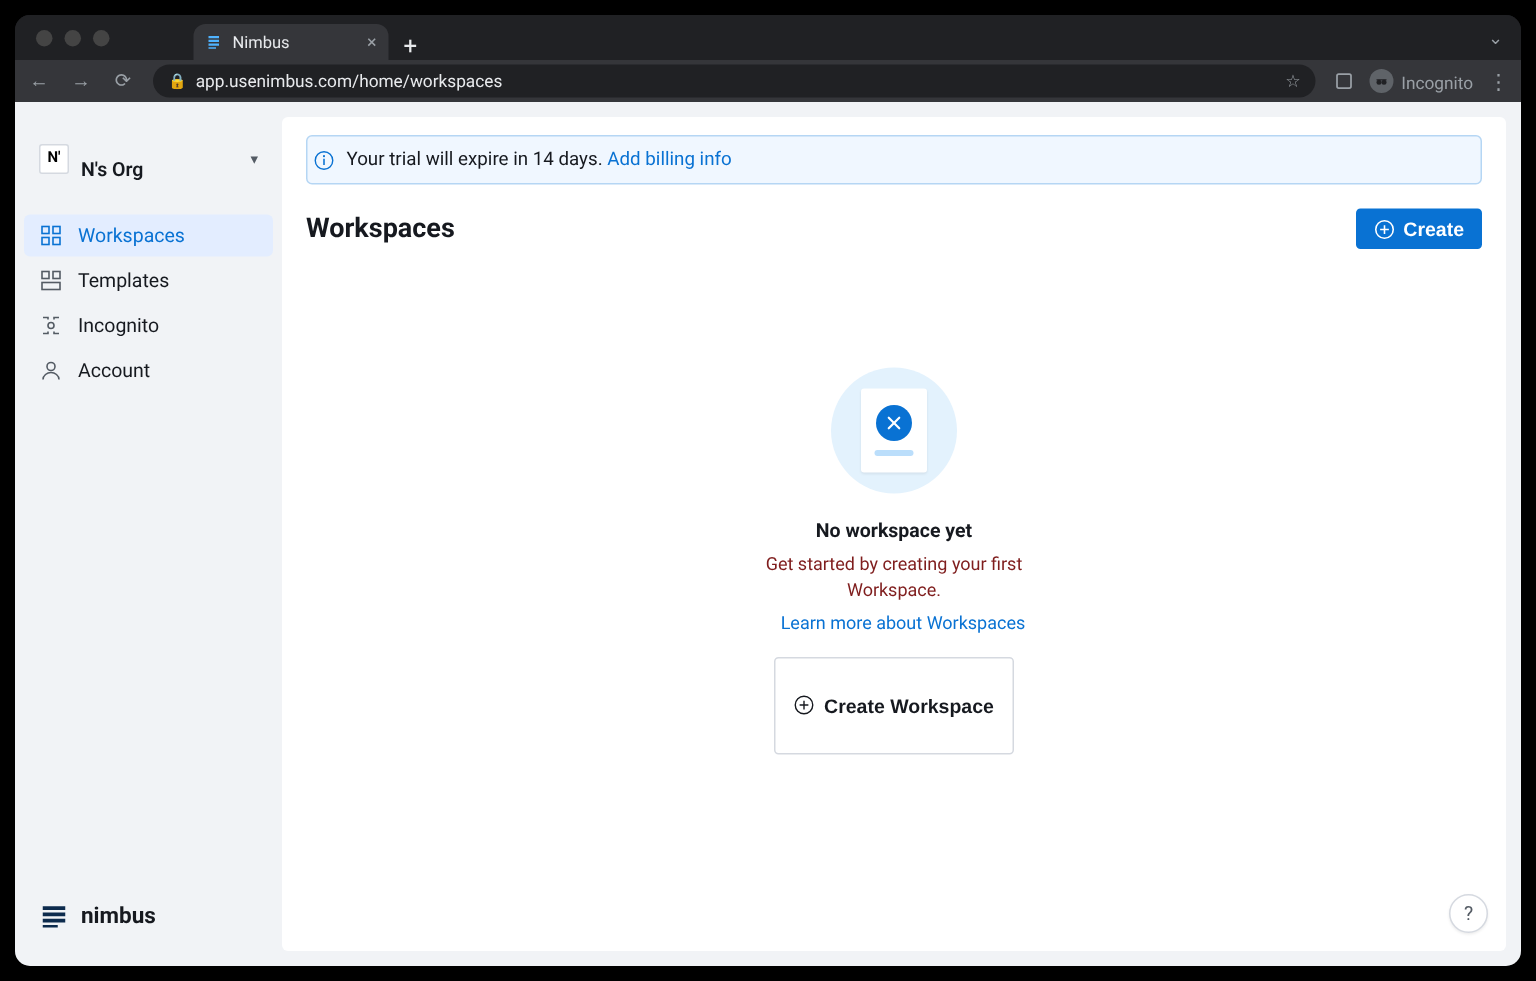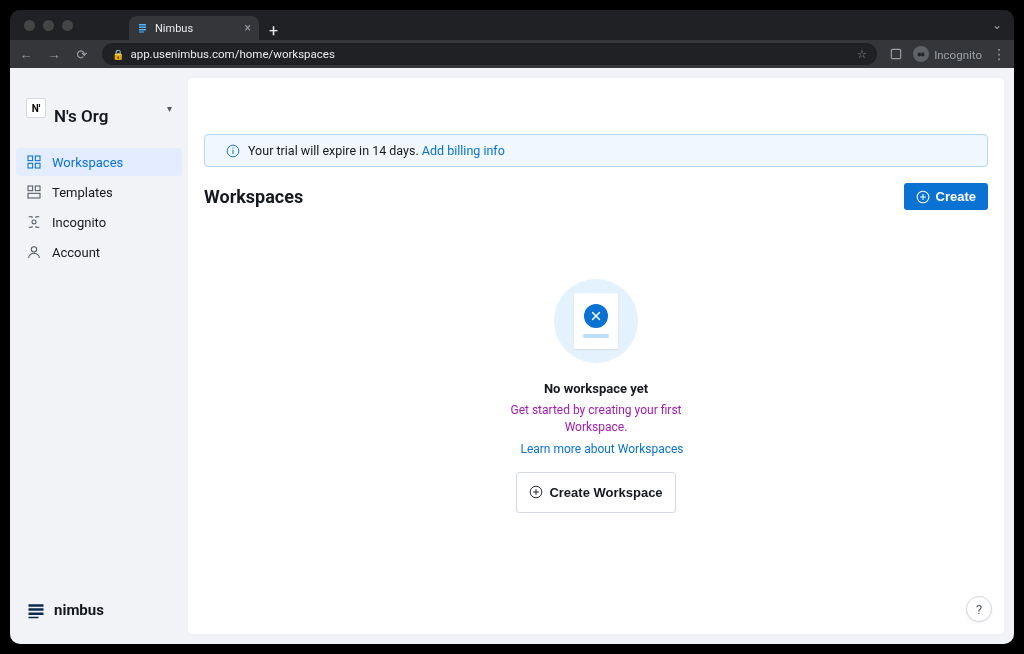--- a/index.html
+++ b/index.html
@@ -100,21 +100,21 @@
   }
   .org-initial {
     width: 20px; height: 20px;
     background: #fff;
     border: 1px solid #d5d9e0;
     font-size: 10px;
     font-weight: 700;
     display:flex; align-items:center; justify-content:center;
     border-radius: 2px;
   }
-  .org-name { font-size: 17px; font-weight: 600; color: #16191f; margin-top: 16px; }
+  .org-name { font-size: 13px; font-weight: 600; color: #16191f; margin-top: 16px; }
   .org-switcher .caret { margin-left: auto; color: #545b64; font-size: 10px; }
 
   .nav { padding: 4px 6px; }
   .nav-item {
     display: flex;
     align-items: center;
     gap: 10px;
     padding: 6px 10px;
     border-radius: 4px;
     font-size: 13px;
@@ -142,27 +142,26 @@
     padding: 12px 16px;
     display: flex;
     flex-direction: column;
     position: relative;
     overflow: hidden;
   }
   .banner {
     background: #f0f7ff;
     border: 1px solid #b5d6f4;
     border-radius: 4px;
-    padding: 8px 21px;
+    padding: 8px 4px;
     display: flex;
     align-items: flex-end;
     gap: 8px;
     font-size: 12.5px;
     color: #16191f;
-    margin-top: 44px;
   }
   .banner .info-icon { color:#0972d3; display:flex; }
   .banner a { color: #0972d3; text-decoration: none; }
 
   .page-header {
     display: flex;
     align-items: center;
     justify-content: space-between;
     margin-top: 16px;
   }
@@ -205,28 +204,28 @@
     box-shadow: 0 1px 2px rgba(0,0,0,0.08);
     display:flex; flex-direction:column; align-items:center; justify-content:center; gap:6px;
     position: relative;
   }
   .doc .xcircle {
     width: 24px; height:24px; border-radius:50%; background:#0972d3;
     display:flex; align-items:center; justify-content:center; color:#fff; font-weight:700;
   }
   .doc .line { height:4px; width:26px; background:#bbdefb; border-radius:2px; }
   .empty-title { font-size: 13px; font-weight: 700; color:#16191f; margin-top:4px; }
-  .empty-sub { font-size: 12px; color: #a21caf; max-width: 220px; line-height:1.4; }
+  .empty-sub { font-size: 12px; color: #7f1d1d; max-width: 220px; line-height:1.4; }
   .empty-link { font-size: 12px; color: #0972d3; text-decoration: none; margin-left: 12px; }
   .btn-secondary {
     margin-top: 10px;
     background: #fff;
     border: 1px solid #d5d9e0;
     border-radius: 3px;
-    padding: 12px 12px;
+    padding: 24px 12px;
     font-size: 13px;
     font-weight: 600;
     color: #16191f;
     display:inline-flex; align-items:center; gap:6px;
     cursor:pointer;
   }
 
   .help-fab {
     position: absolute;
     right: 12px;

